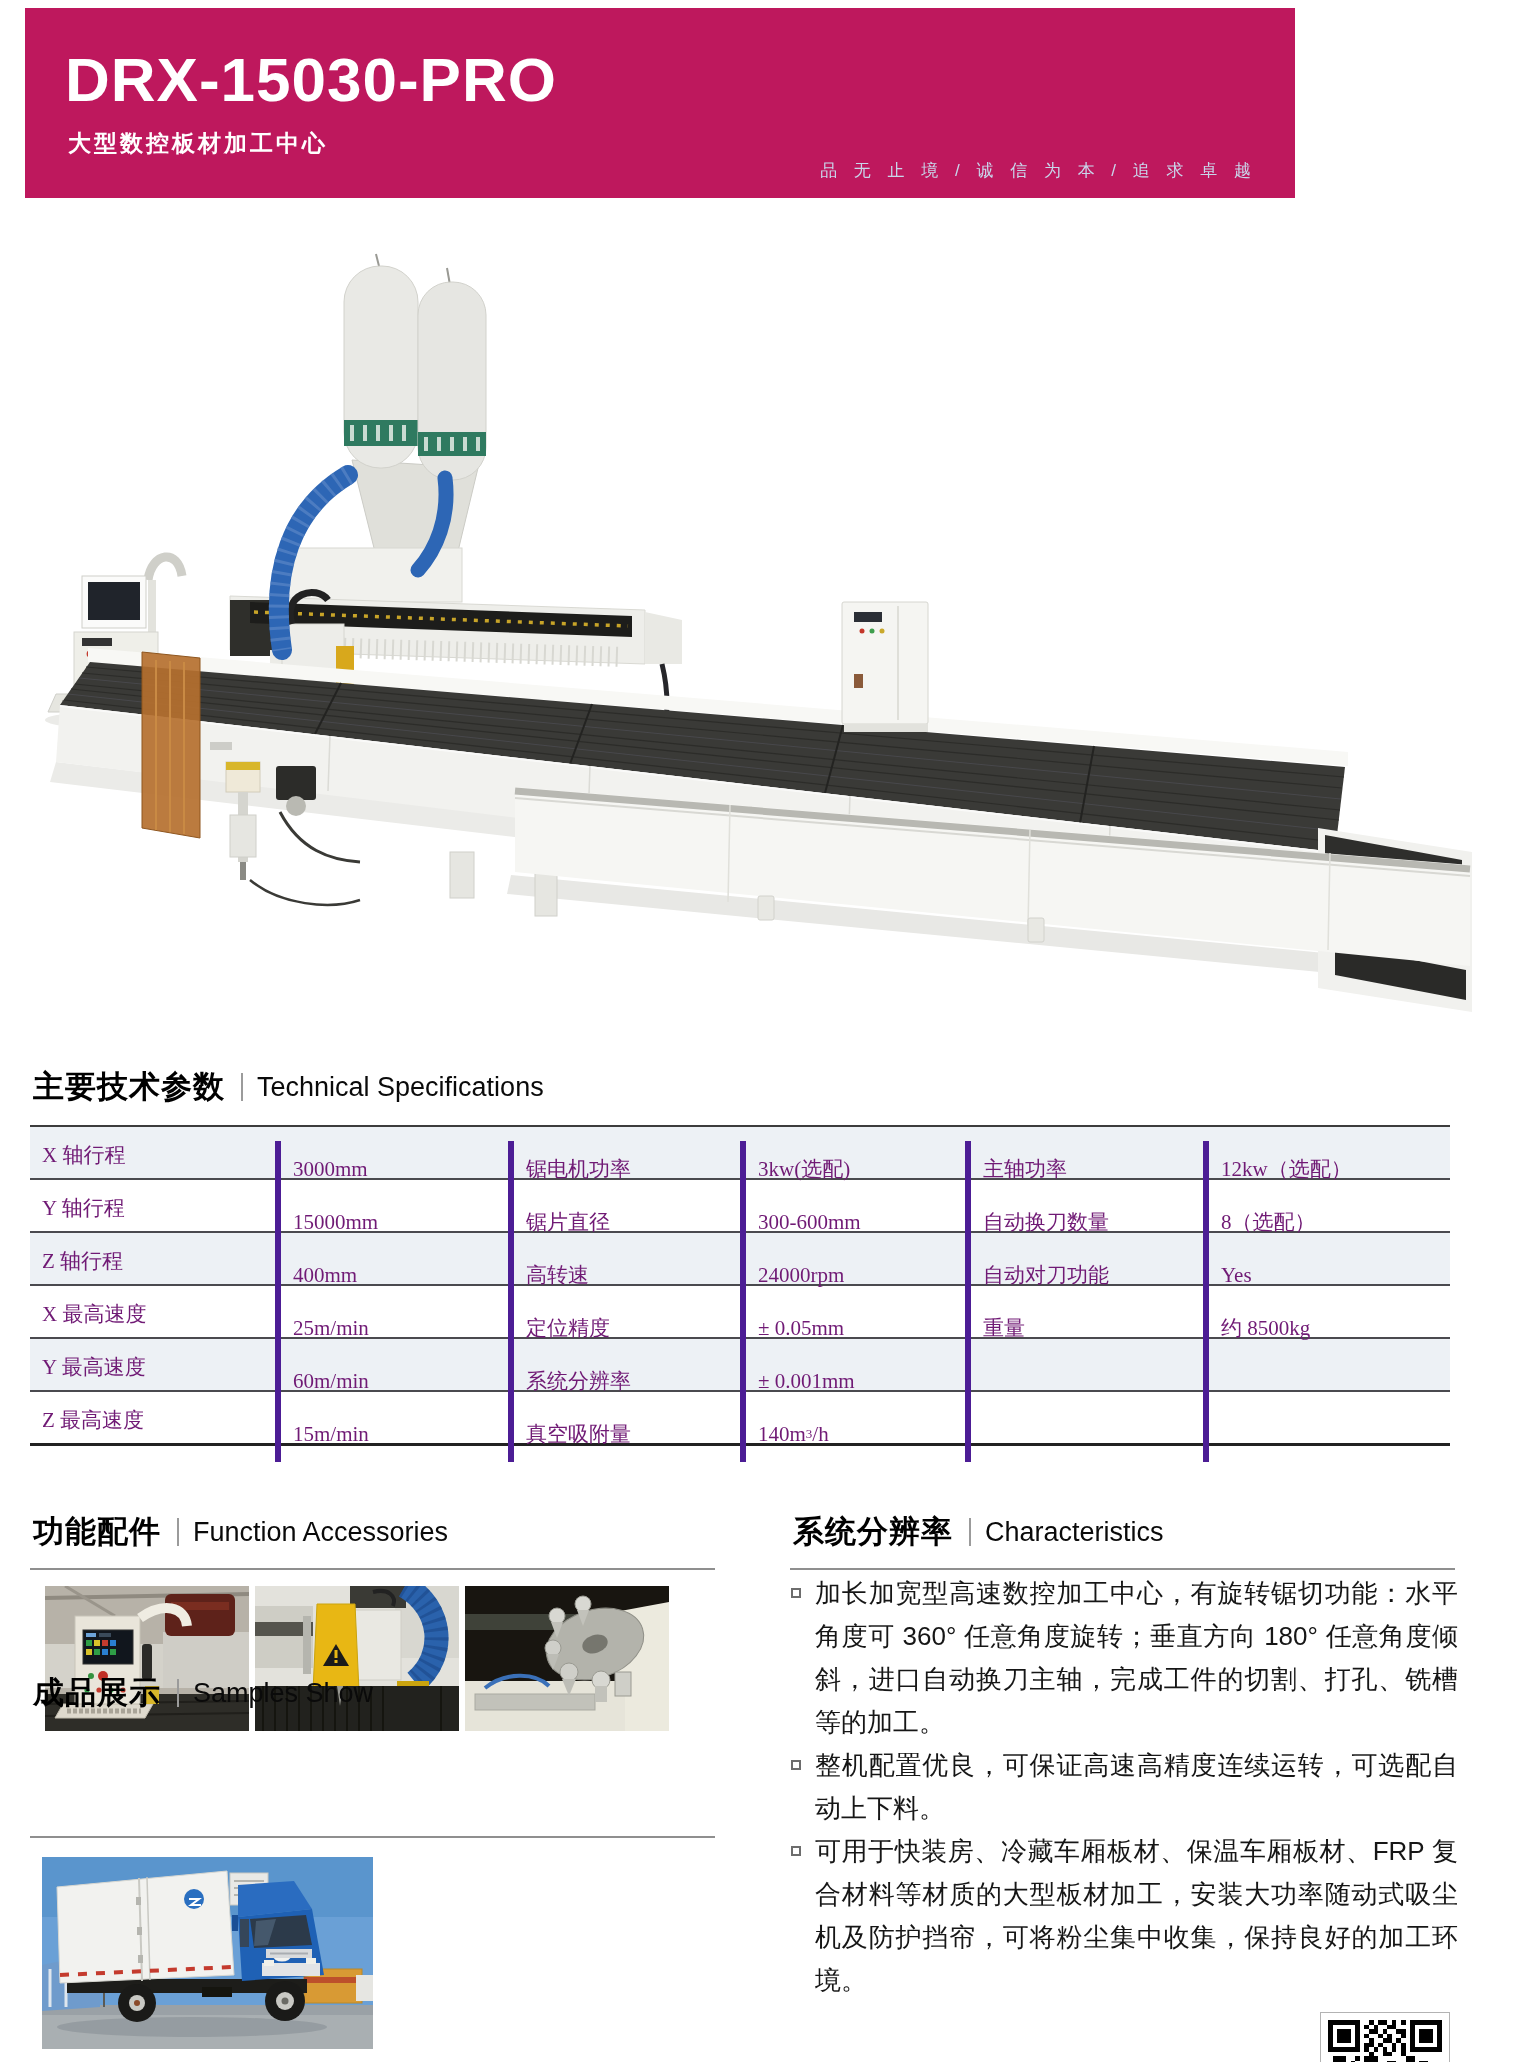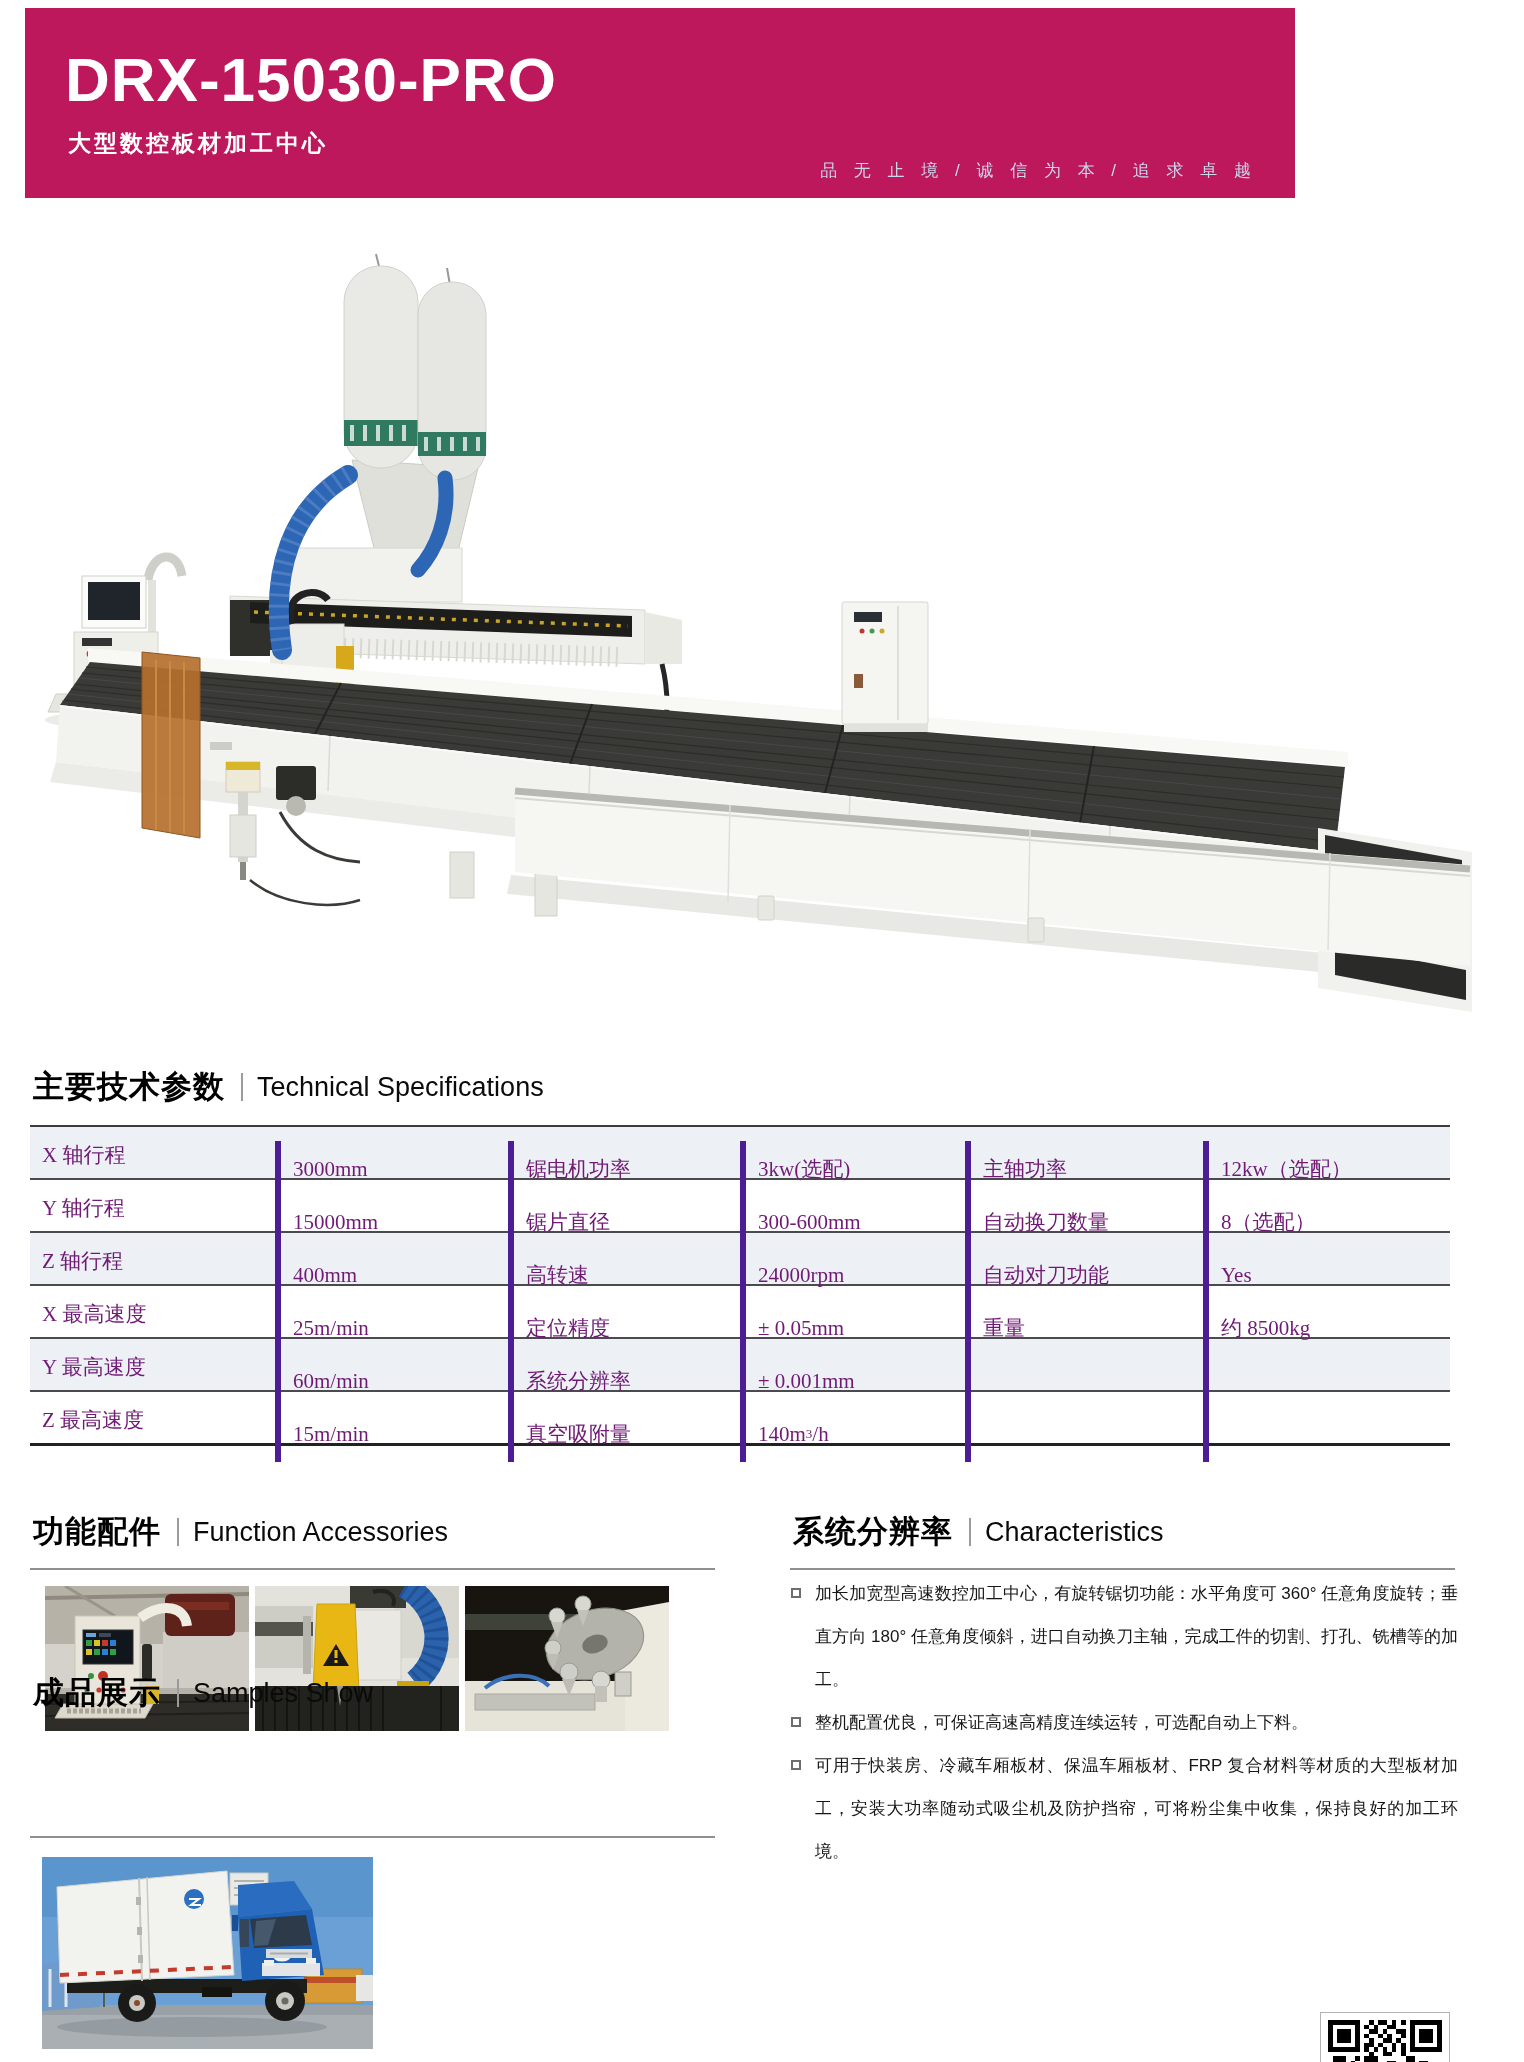--- a/index.html
+++ b/index.html
@@ -18,21 +18,21 @@
   
   .spec-table{position:absolute;left:30px;top:1125px;width:1420px;border-top:2px solid #3c3c3c;}
   .trow{display:grid;grid-template-columns:245px 233px 232px 225px 238px 247px;height:51px;align-items:center;border-bottom:2px solid #4a4a4f;}
   .trow:last-child{border-bottom:3px solid #222;}
   .trow.shade{background:#edf1f5;}
   .cell{padding-left:12px;font-size:21px;color:#701a75;height:100%;display:flex;align-items:center;font-family:Liberation Serif, serif;}
   .cell.cl{border-left:6px solid #4c1d95;margin-top:28px;}
   .cell sup{font-size:13px;line-height:0;vertical-align:super;}
   
   .char-list{position:absolute;left:790px;top:1572px;width:668px;list-style:none;margin:0;padding:0;}
-  .char-list li{position:relative;padding-left:25px;font-size:17px;line-height:43px;text-align:justify;color:#161616;}
+  .char-list li{position:relative;padding-left:25px;font-size:26px;line-height:43px;text-align:justify;color:#161616;}
   .char-list li::before{content:"";position:absolute;left:1px;top:16px;width:10px;height:10px;border:2px solid #6d6d6d;box-sizing:border-box;background:#fff;}
   
   .photos{position:absolute;left:45px;top:1586px;display:flex;gap:6px;}
   .photo{width:204px;height:145px;overflow:hidden;}
   .truck{position:absolute;left:42px;top:1857px;width:331px;height:192px;overflow:hidden;}
   .machine{position:absolute;left:30px;top:250px;width:1460px;height:785px;}
   .qr{position:absolute;left:1320px;top:2012px;width:130px;height:130px;background:#fff;border:1px solid #b3b3b3;box-sizing:border-box;padding:7px;}
   svg{display:block;}
 </style>
 </head>

